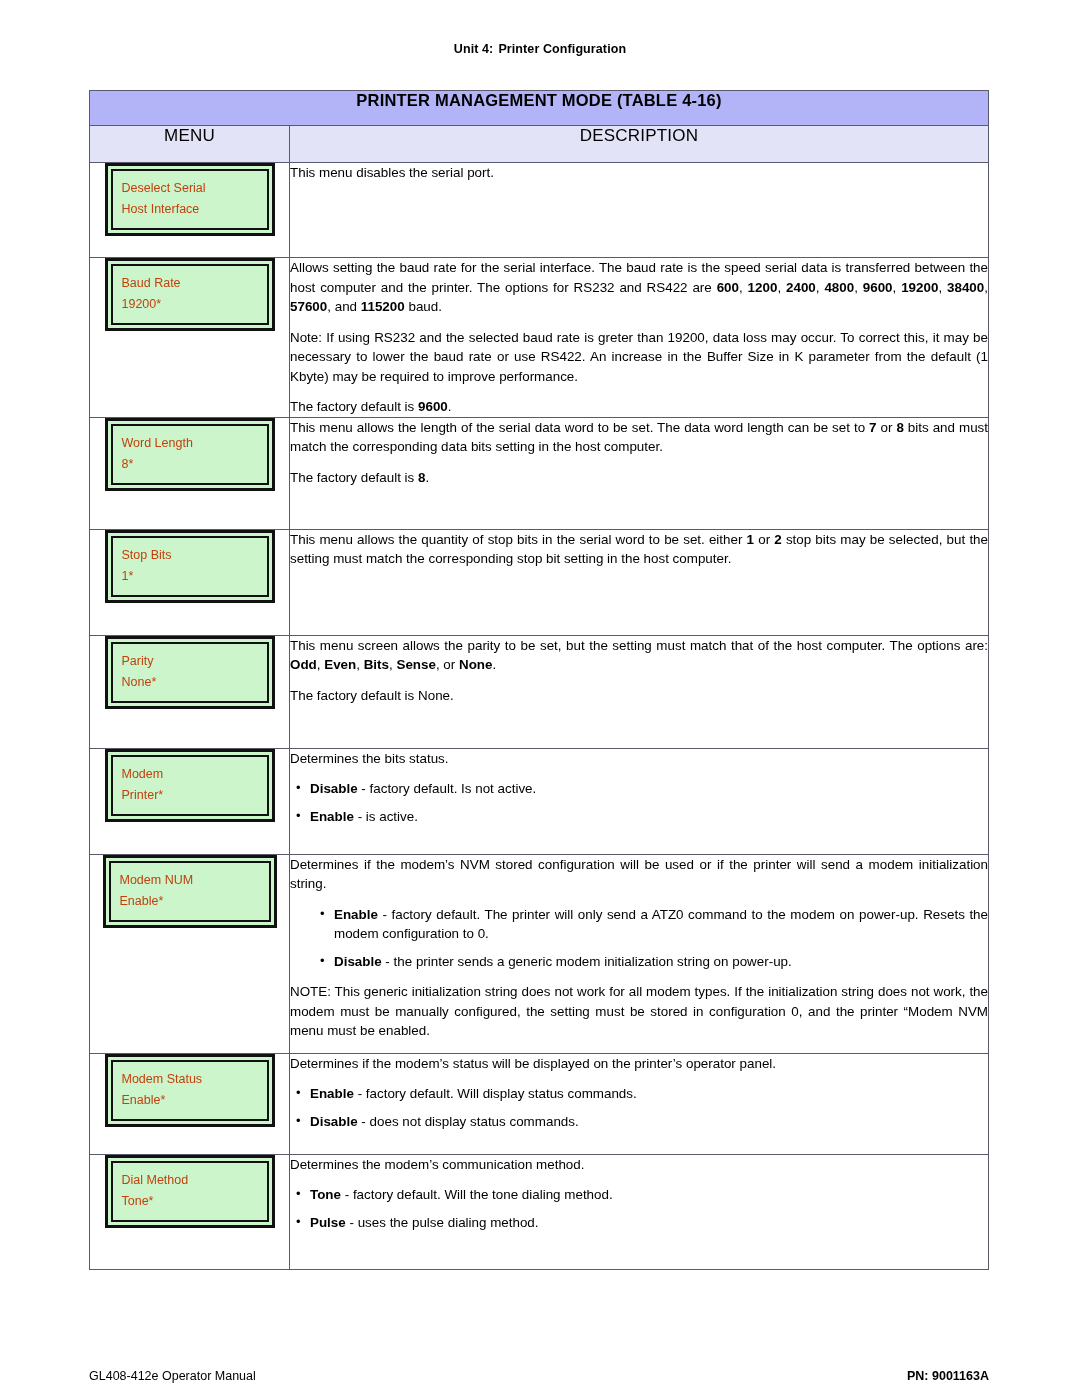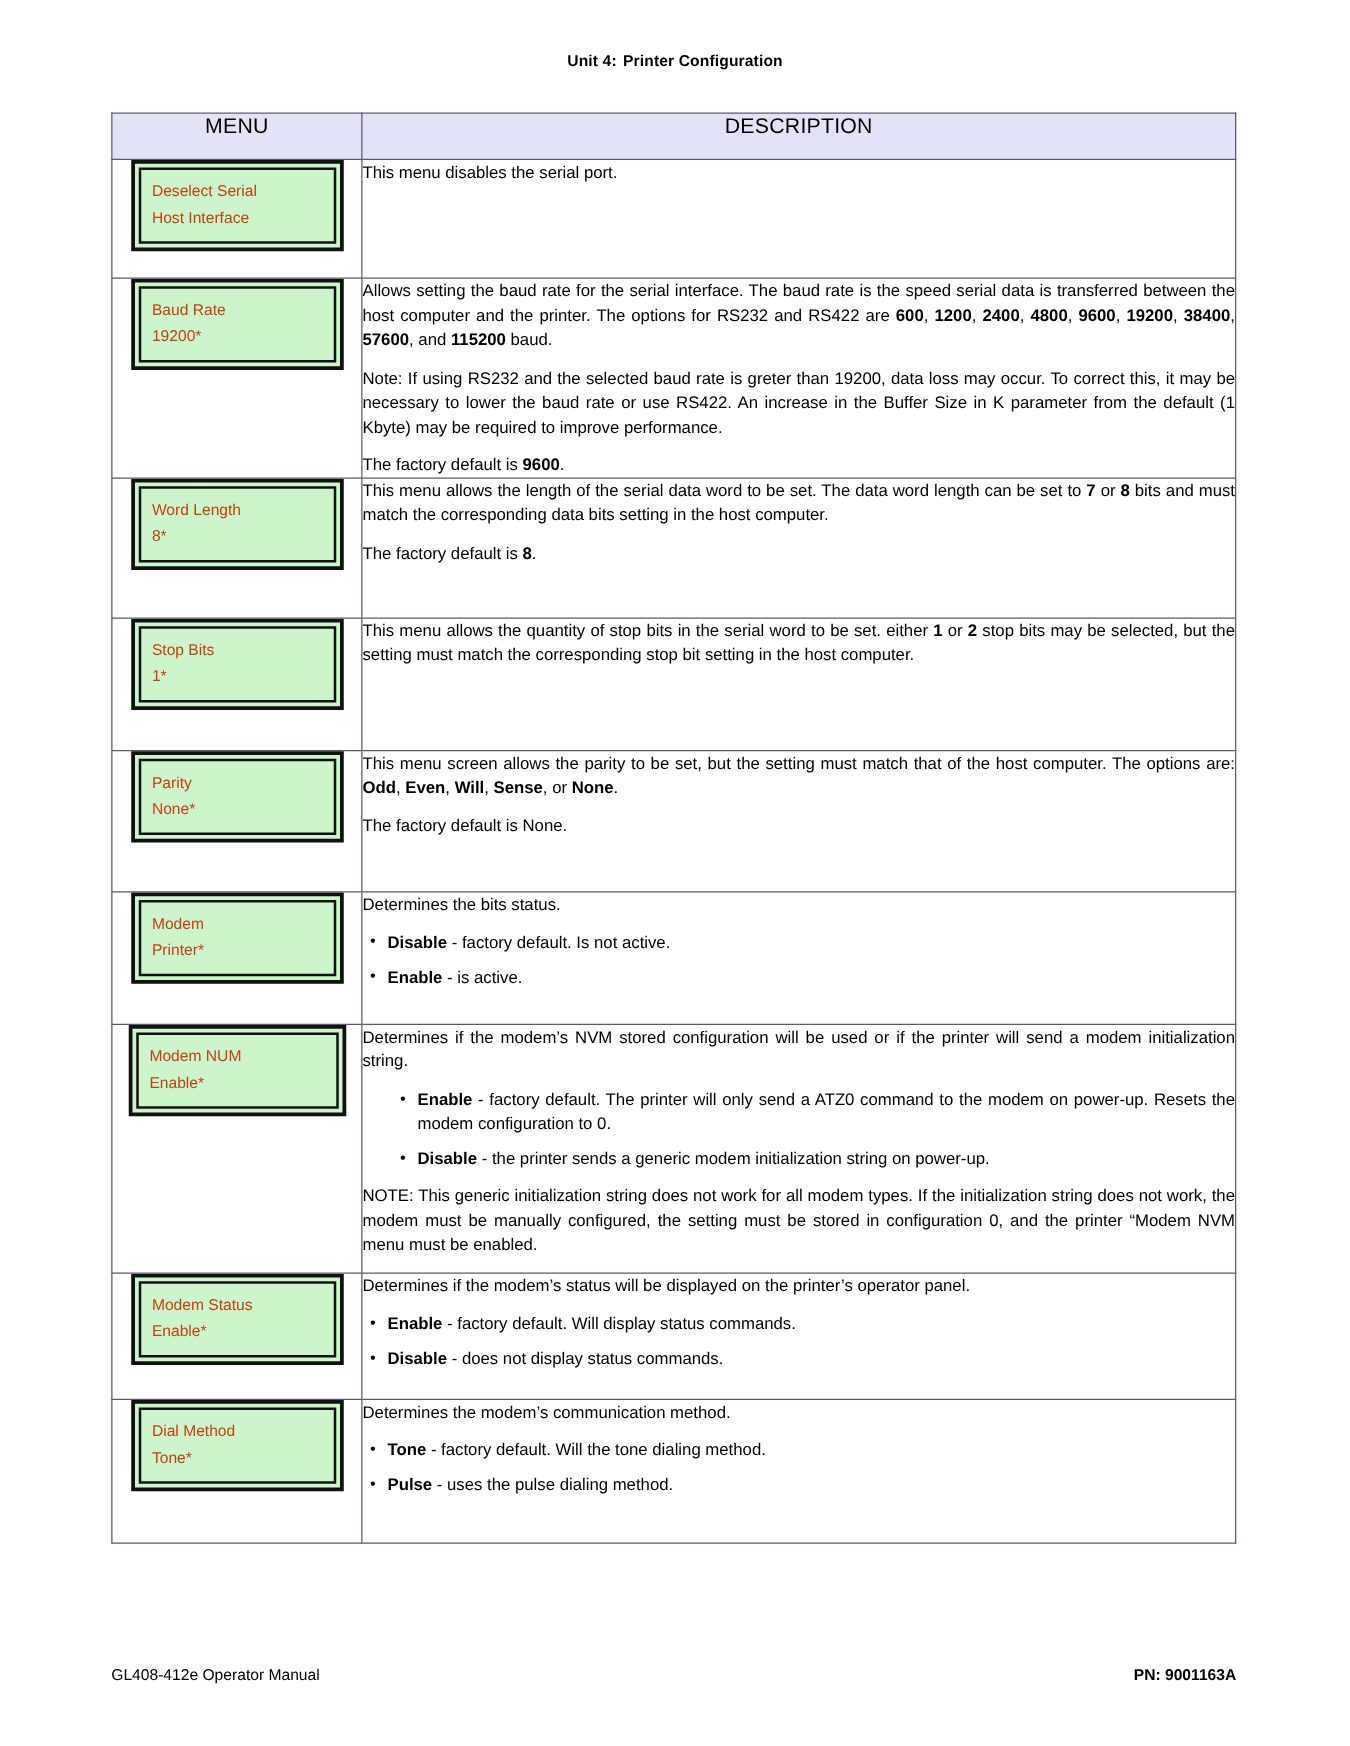--- a/index.html
+++ b/index.html
@@ -141,21 +141,21 @@
   
   ul.blist.deep { margin-left: 24px; }
   ul.blist.deep > li { text-align: justify; }
 
   b { font-weight: bold; }
 
   
   .footer {
     position: absolute;
     left: 89px;
-    top: 1333px;
+    top: 1369px;
     width: 900px;
     height: 20px;
     font-size: 12.5px;
   }
   .footer .f-left {
     position: absolute;
     left: 0; top: 0;
     text-align: left;
   }
   .footer .f-center {
@@ -193,20 +193,23 @@
     <span class="rh-unit">Unit 4:</span><span>Printer Configuration</span>
   </div>
 
   <table class="tbl">
     <colgroup>
       <col class="col-menu">
       <col class="col-desc">
     </colgroup>
     <tbody>
       <tr>
+        <td class="title-cell" colspan="2">PRINTER MANAGEMENT MODE (TABLE 4-16)</td>
+      </tr>
+      <tr>
         <td class="hdr-cell">MENU</td>
         <td class="hdr-cell">DESCRIPTION</td>
       </tr>
 
       <tr class="r-deselect">
         <td class="menu-cell">
           <div class="lcd lcd-w1">
             <div class="lcd-inner">
               <div class="lcd-line">Deselect Serial</div>
               <div class="lcd-line">Host Interface</div>
@@ -266,21 +269,21 @@
       <tr class="r-parity">
         <td class="menu-cell">
           <div class="lcd lcd-w1">
             <div class="lcd-inner">
               <div class="lcd-line">Parity</div>
               <div class="lcd-line">None*</div>
             </div>
           </div>
         </td>
         <td class="desc-cell">
-          <p><span>This menu screen allows the parity to be set, but the setting must match that of the host computer. The options are: </span><b>Odd</b><span>, </span><b>Even</b><span>, </span><b>Will</b><span>, </span><b>Sense</b><span>, or </span><b>None</b><span>.</span></p>
+          <p><span>This menu screen allows the parity to be set, but the setting must match that of the host computer. The options are: </span><b>Odd</b><span>, </span><b>Even</b><span>, </span><b>Bits</b><span>, </span><b>Sense</b><span>, or </span><b>None</b><span>.</span></p>
           <p class="nojust">The factory default is None.</p>
         </td>
       </tr>
 
       <tr class="r-modem">
         <td class="menu-cell">
           <div class="lcd lcd-w1">
             <div class="lcd-inner">
               <div class="lcd-line">Modem</div>
               <div class="lcd-line">Printer*</div>

